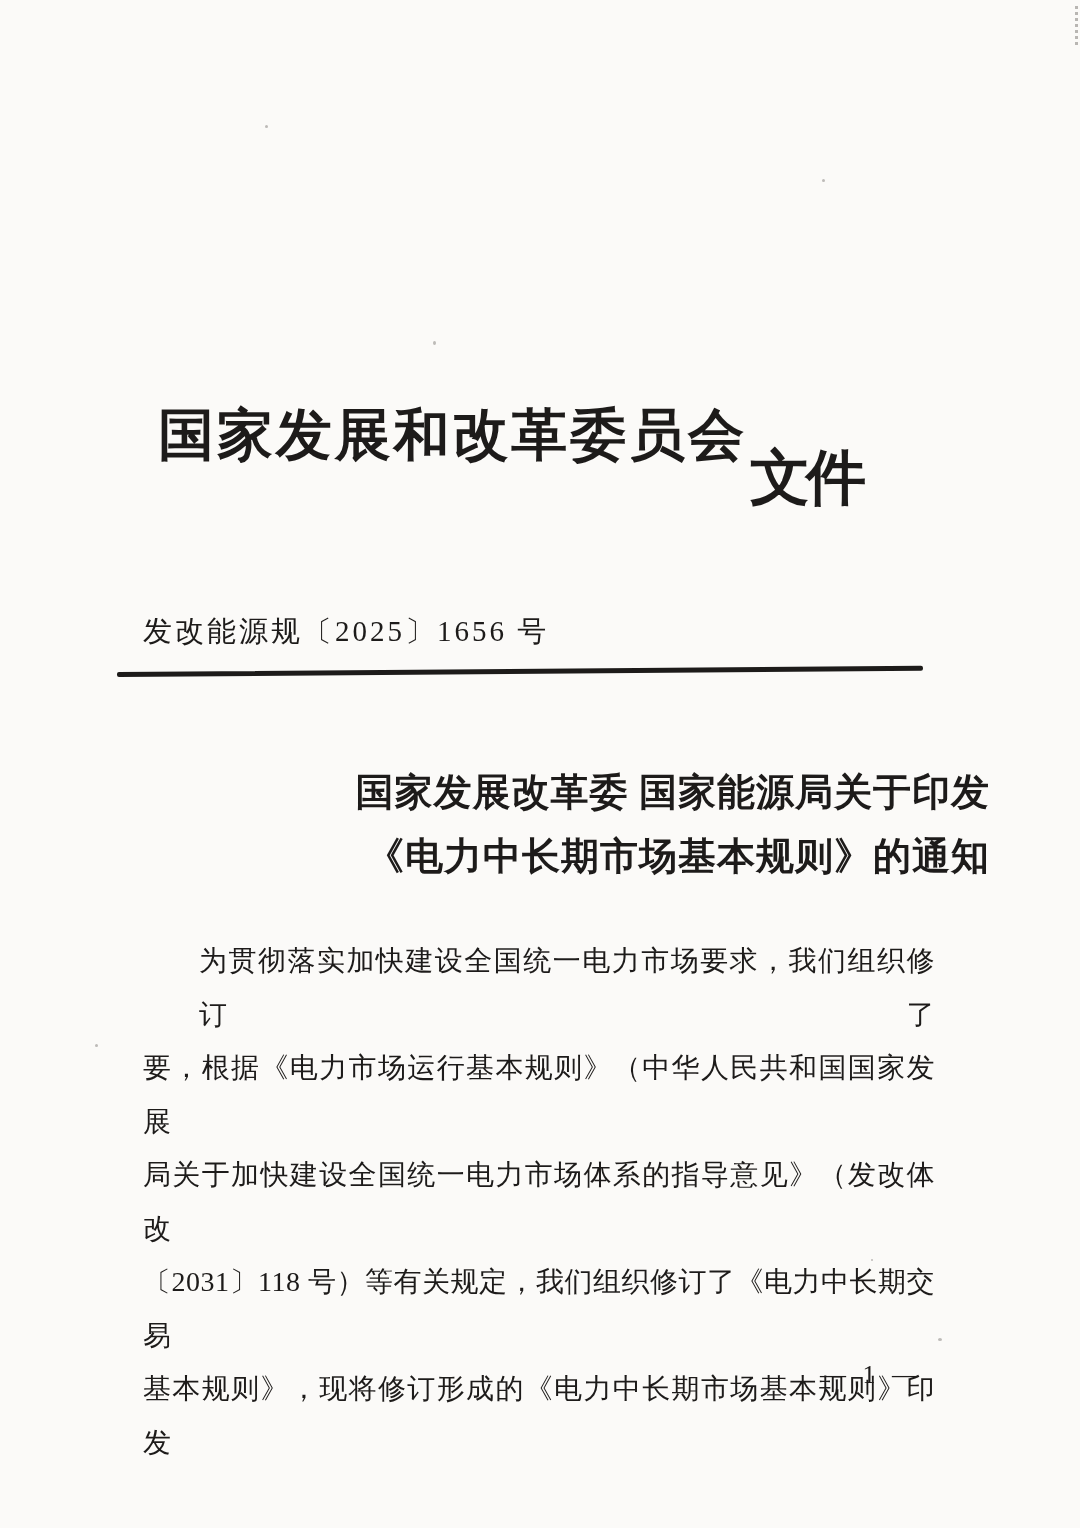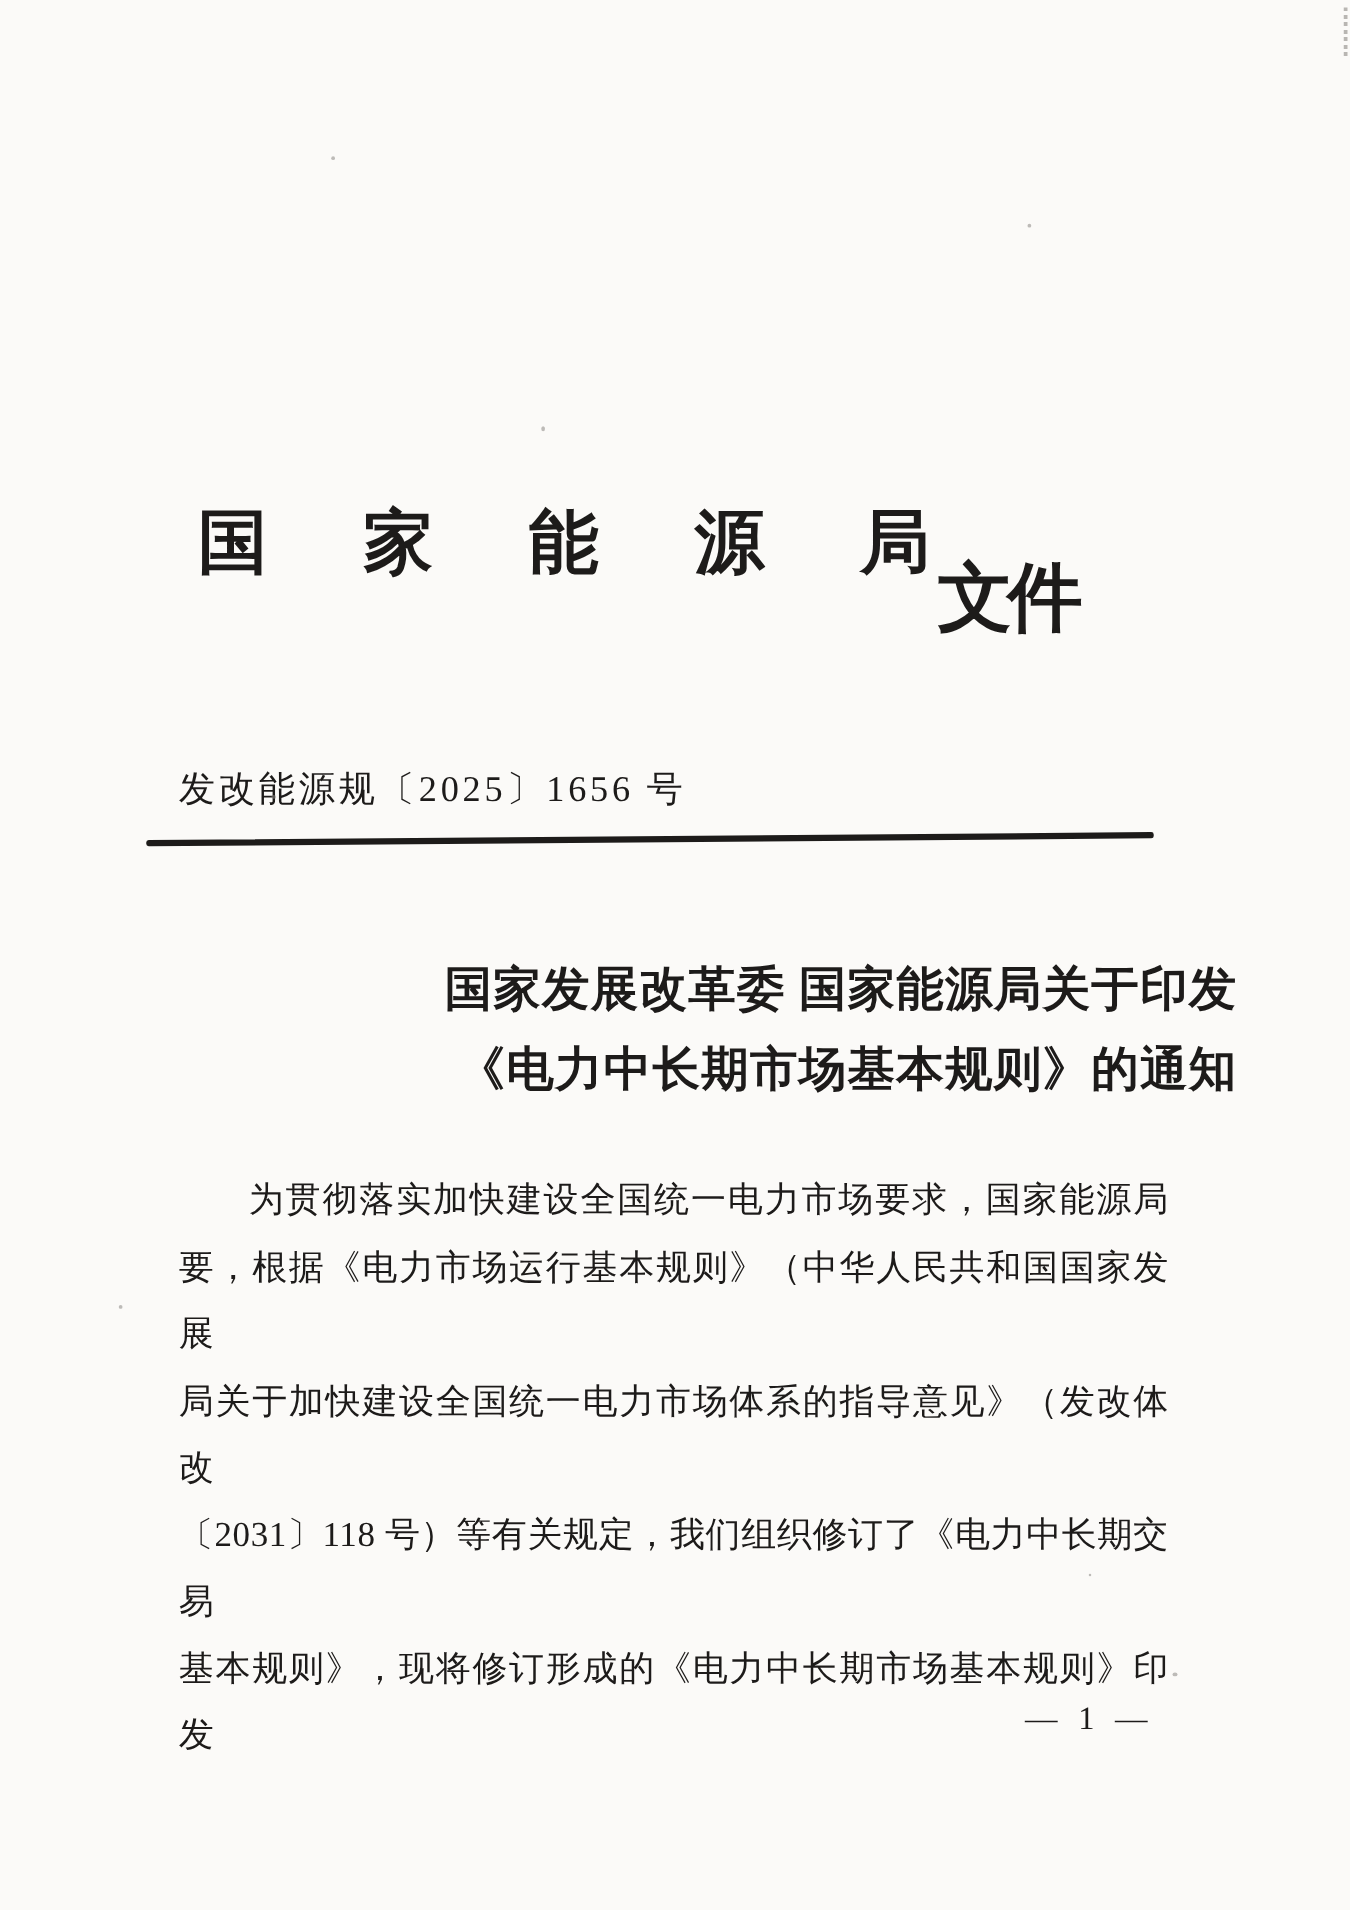--- a/index.html
+++ b/index.html
@@ -61,35 +61,35 @@
   .s7{ left:871px; top:1259px; width:2px; height:2px; }
   .edge-mark{
     position:absolute; right:2px; top:6px; width:3px; height:40px; opacity:.5;
     background:repeating-linear-gradient(to bottom,#76726d 0 3px,transparent 3px 6px);
   }
 </style>
 </head>
 <body>
 
 <div class="agency">
-  <div class="agency-line">国家能源局</div>
+  <div class="agency-line">国家发展和改革委员会</div>
 </div>
 <div class="doc-type">文件</div>
 
 <div class="doc-number">发改能源规〔2025〕1656 号</div>
 
 <div class="rule"></div>
 
 <div class="title">
   <div>国家发展改革委 国家能源局关于印发</div>
   <div>《电力中长期市场基本规则》的通知</div>
 </div>
 
 <div class="body-text">
-  <div class="line first">为贯彻落实加快建设全国统一电力市场要求，国家能源局</div>
+  <div class="line first">为贯彻落实加快建设全国统一电力市场要求，我们组织修订了</div>
   <div class="line">要，根据《电力市场运行基本规则》（中华人民共和国国家发展</div>
   <div class="line">局关于加快建设全国统一电力市场体系的指导意见》（发改体改</div>
   <div class="line">〔2031〕118 号）等有关规定，我们组织修订了《电力中长期交易</div>
   <div class="line">基本规则》，现将修订形成的《电力中长期市场基本规则》印发</div>
 
 </div>
 
 <div class="page-number">— 1 —</div>
 
 <div>

